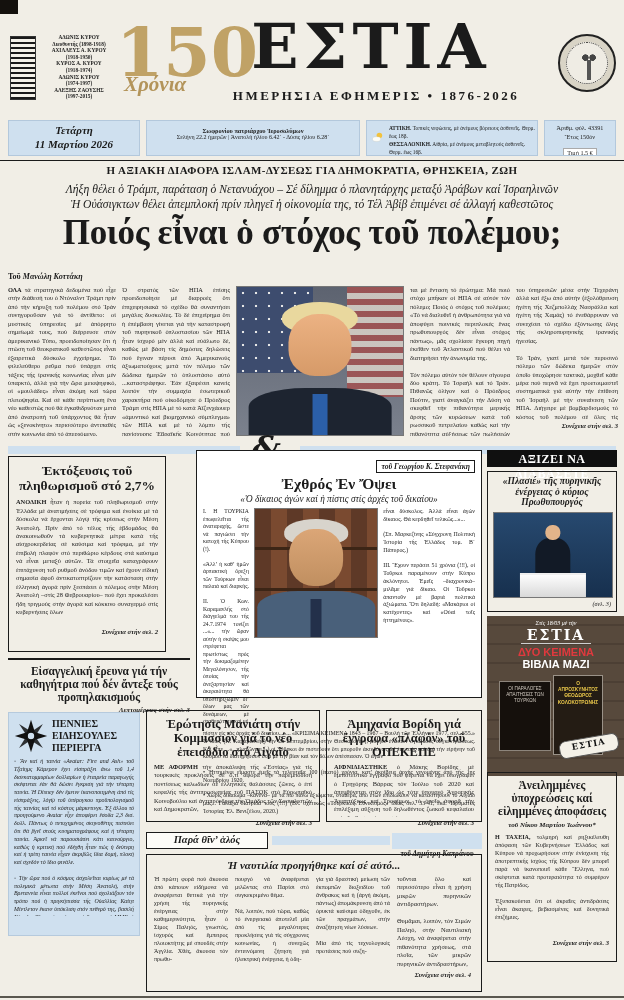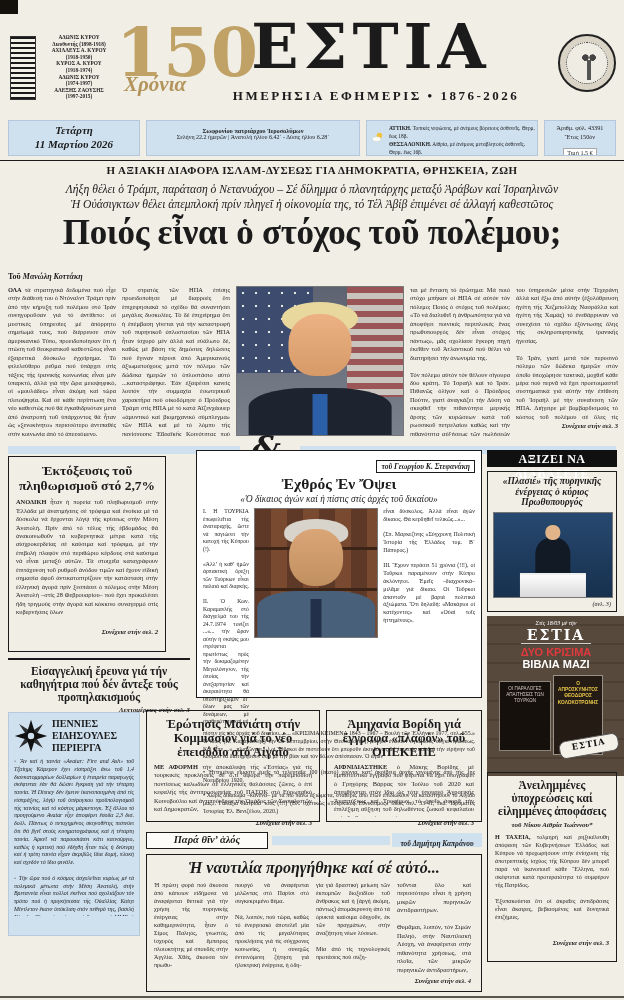--- a/index.html
+++ b/index.html
@@ -109,23 +109,23 @@
   #maniatis{left:146px;top:710px;width:174px;height:112px;border:1.5px solid #1b1b1b;padding:6px 7px;}
   #maniatis .box-title{font-size:12.5px;}
   #voridis{left:326px;top:710px;width:156px;height:112px;border:1.5px solid #1b1b1b;padding:6px 7px;}
   #voridis .box-title{font-size:12.5px;}
   .mid-body{margin-top:4px;height:54px;}
   
   #para-thin{left:146px;top:832px;width:122px;height:17px;border:1px solid #1b1b1b;background:#fdfcf8;
       text-align:center;font-weight:bold;font-style:italic;font-size:10.5px;padding-top:1px;}
   #para-bar{left:272px;top:836px;width:118px;height:9px;background:#cfe0ef;}
   #kap-byline{left:392px;top:833px;width:90px;height:14px;background:#cfe0ef;text-align:center;
-      font-size:7.4px;font-weight:bold;font-style:italic;padding-top:6px;}
+      font-size:7.4px;font-weight:bold;font-style:italic;padding-top:16px;}
   #nautilia{left:146px;top:854px;width:336px;height:138px;border:1.5px solid #1b1b1b;padding:4px 7px;}
-  #nautilia h2{margin:0;text-align:center;font-size:16px;font-style:italic;}
+  #nautilia h2{margin:0;text-align:center;font-size:11px;font-style:italic;}
   #naut-cols{display:flex;gap:7px;margin-top:4px;}
   #naut-cols > div{width:74px;height:108px;font-size:6.1px;}
   
   #rail-header{left:487px;top:450px;width:130px;height:17px;background:#101010;color:#fff;
       text-align:center;font-size:12px;font-weight:bold;letter-spacing:.5px;padding-top:2px;}
   #rail-item1{left:487px;top:471px;width:130px;height:141px;border:1px solid #1b1b1b;padding:4px 5px;}
   #rail-item1 .box-title{font-size:9.6px;font-style:italic;}
   #photo-pm{width:118px;height:84px;margin:4px auto 0;position:relative;overflow:hidden;
       background:linear-gradient(#27496f,#17304e);border:1px solid #777;}
   .pm-suit{position:absolute;left:50%;bottom:22%;width:30%;height:48%;transform:translateX(-50%);
@@ -346,32 +346,32 @@
       <div class="pm-suit"></div>
       <div class="pm-face"></div>
       <div class="pm-podium"></div>
     </div>
     <div class="page-ref">(σελ. 3)</div>
   </div>
 
   <div id="rail-ad">
     <div id="ad-top">Στίς 18/03 μέ τήν</div>
     <div id="ad-logo">ΕΣΤΙΑ</div>
-    <div id="ad-line1">ΔΥΟ ΚΡΙΣΙΜΑ</div>
+    <div id="ad-line1">ΔΥΟ ΚΕΙΜΕΝΑ</div>
     <div id="ad-line2">ΒΙΒΛΙΑ ΜΑΖΙ</div>
     <div id="ad-books">
       <div class="ad-book1">ΟΙ ΠΑΡΑΛΟΓΕΣ ΑΠΑΙΤΗΣΕΙΣ ΤΩΝ ΤΟΥΡΚΩΝ</div>
       <div class="ad-book2">Ο ΑΠΡΟΣΚΥΝΗΤΟΣ ΘΕΟΔΩΡΟΣ ΚΟΛΟΚΟΤΡΩΝΗΣ</div>
       <div class="ad-roll">ΕΣΤΙΑ</div>
     </div>
   </div>
 
   <div class="abs" id="rail-ioannou">
     <div class="box-title">Ἀνειλημμένες ὑποχρεώσεις καί εἰλημμένες ἀποφάσεις</div>
-    <div id="io-byline">τοῦ Νίκου Αἰθρία Ἰωάννου*</div>
+    <div id="io-byline">τοῦ Νίκου Μαρτίου Ἰωάννου*</div>
     <div class="jtext"><b>Η ΤΑΧΕΙΑ,</b><span> τολμηρή καί ρηξικέλευθη ἀπόφαση τῶν Κυβερνήσεων Ἑλλάδος καί Κύπρου νά προχωρήσουν στήν ἐνίσχυση τῆς ἀποτρεπτικῆς ἰσχύος τῆς Κύπρου δέν μπορεῖ παρά νά ἱκανοποιεῖ κάθε Ἕλληνα, πού σκέφτεται κατά προτεραιότητα τό συμφέρον τῆς Πατρίδος.
 
 Ἐξυπακούεται ὅτι οἱ ἀκραῖες ἀντιδράσεις εἶναι ἄκαιρες, βεβιασμένες καί δυνητικά ἐπιζήμιες.</span></div>
     <div class="cont">Συνέχεια στήν σελ. 3</div>
   </div>
 
   <div class="abs footer-rule"></div>
 </div>
 
 </body></html>

